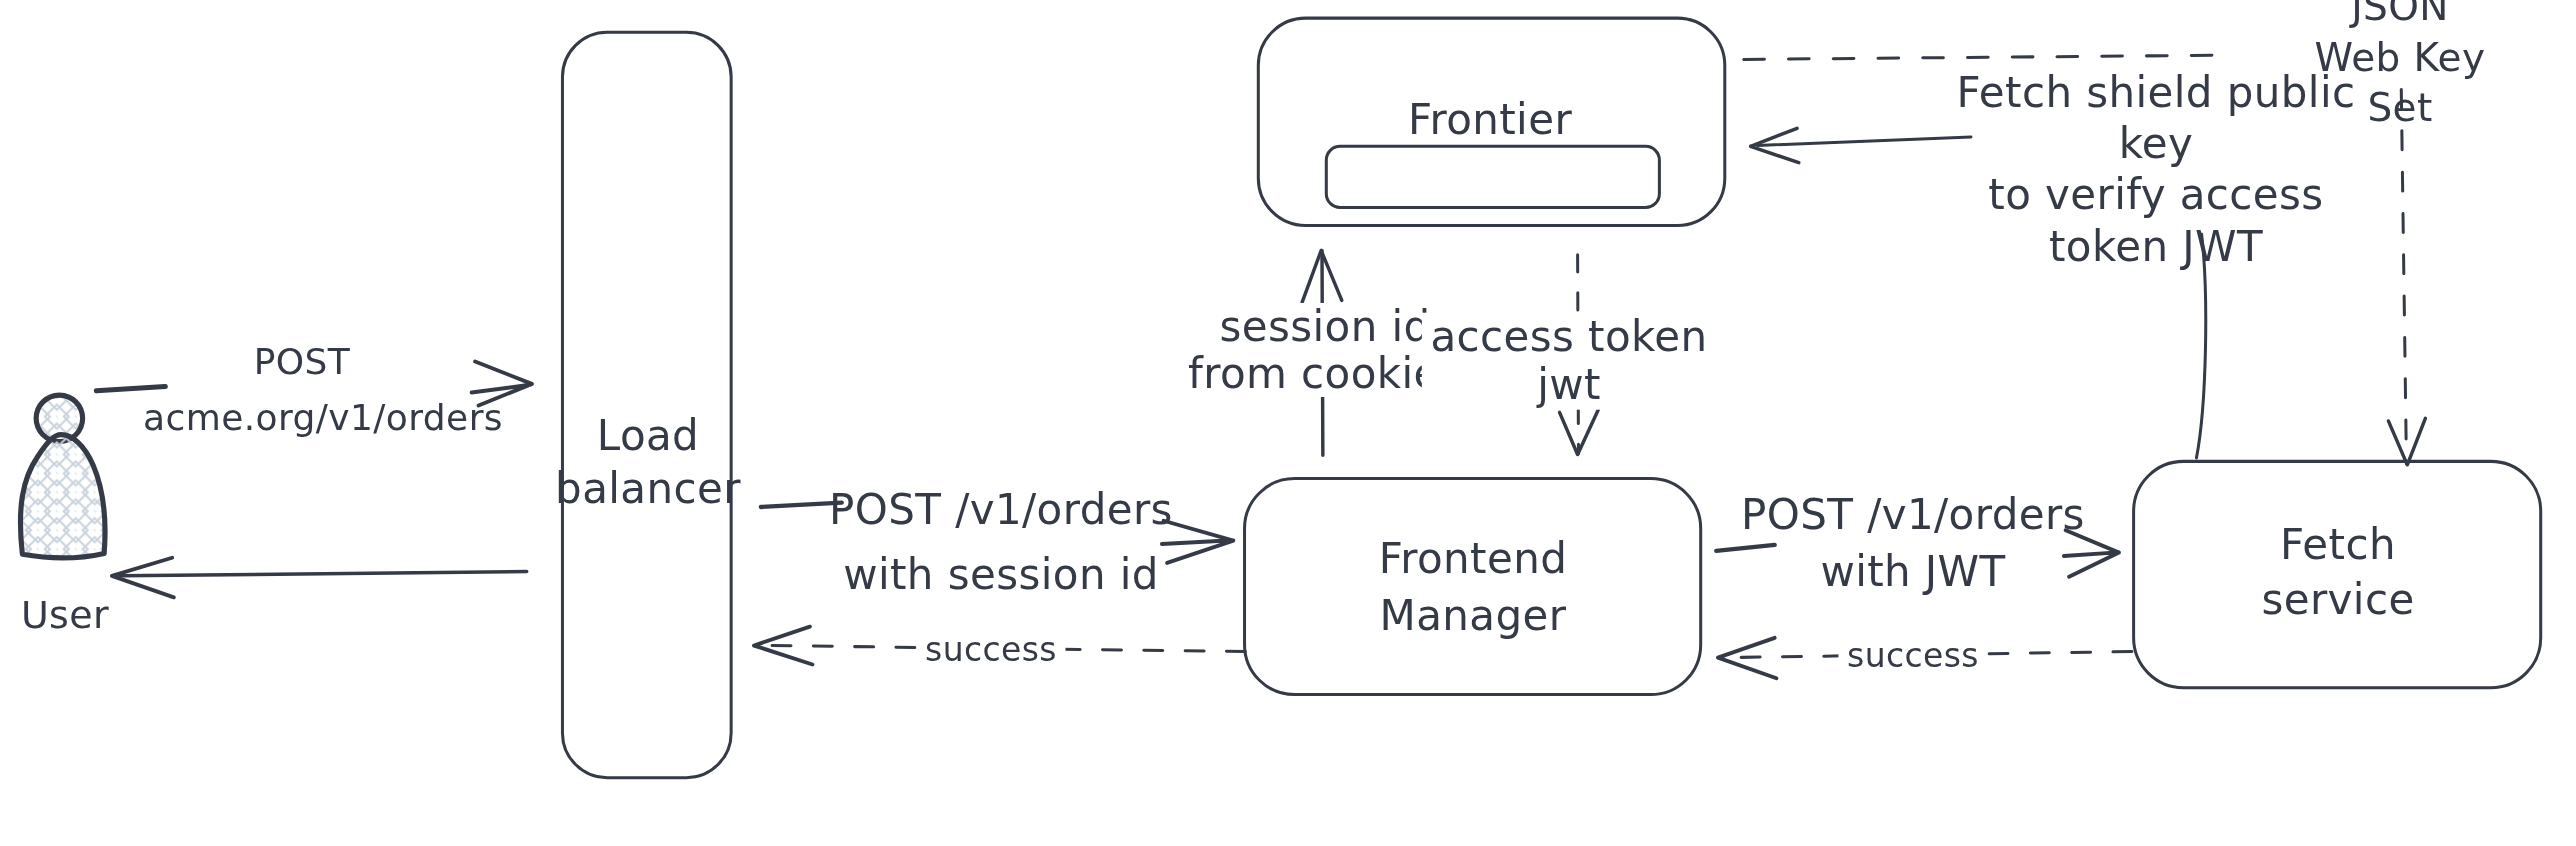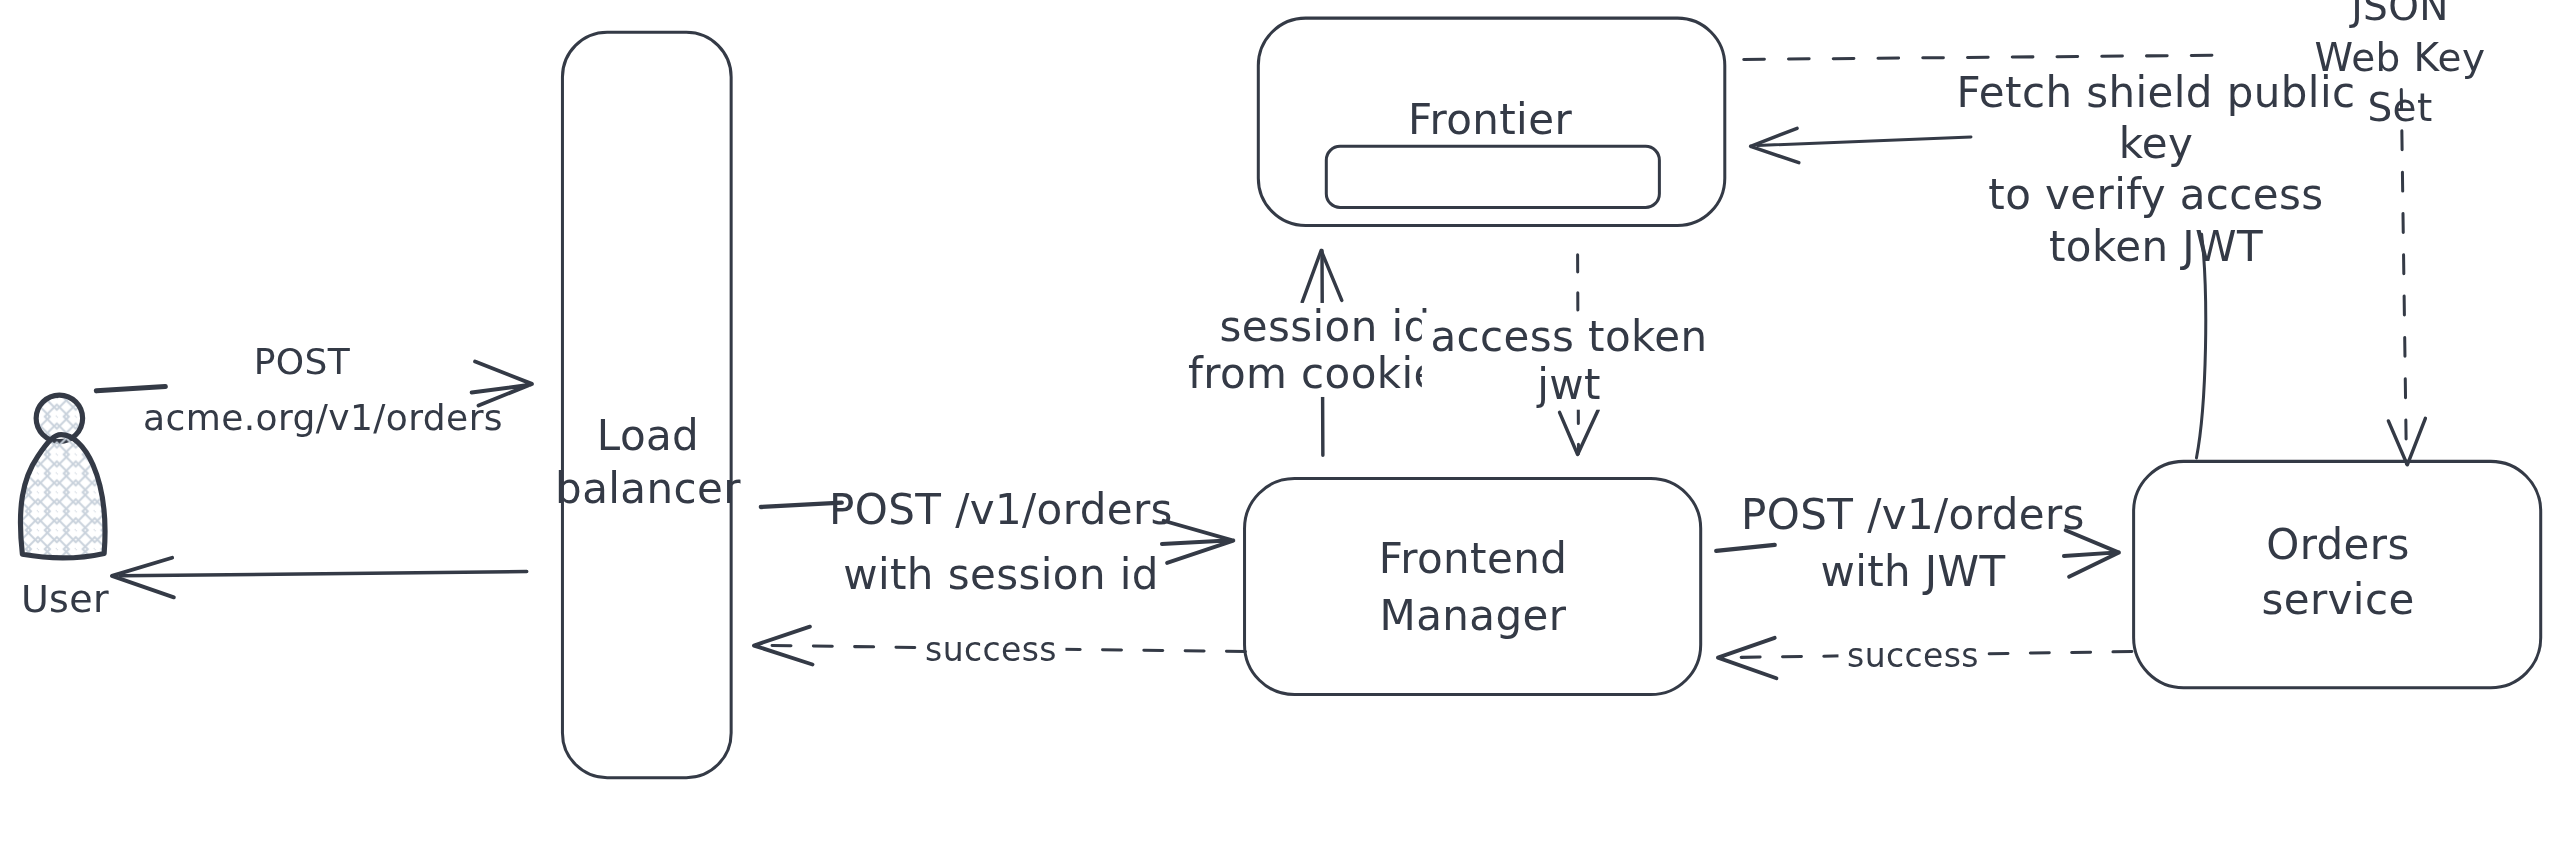--- a/index.html
+++ b/index.html
@@ -21,21 +21,21 @@
     transform: translate(-50%, -50%);
     color: #343a46;
     text-align: center;
     white-space: pre-line;
     line-height: 1.3;
     letter-spacing: 0.4px;
     font-size: 42px;
   }
   .lbl.bg { background: #ffffff; padding: 0 8.6px; }
   .fs45 { font-size: 39px; }
-  .fs44 { font-size: 38px; }
+  .fs44 { font-size: 38px; margin-top: 16px; }
   .fs42 { font-size: 36px; }
   .fs38 { font-size: 33px; }
   .lh112 { line-height: 1.12; }
   .lh115 { line-height: 1.15; }
   .lh122 { line-height: 1.22; }
   .lh125 { line-height: 1.25; margin-top: 43px; }
   .lh135 { line-height: 1.35; }
   .lh155 { line-height: 1.55; }
 </style>
 </head>
@@ -93,21 +93,21 @@
     <path d="M2790,104 L2796,539" stroke-width="3.5" stroke-dasharray="22 26"></path>
     <path d="M2775,489 L2797,540 M2818,486 L2797,540" stroke-width="4"></path>
   </svg>
 
   <div class="lbl fs44" style="left:65px; top:600px;">User</div>
   <div class="lbl lh125" style="left:648px; top:419px;">Load
 balancer</div>
   <div class="lbl" style="left:1490px; top:120px;">Frontier</div>
   <div class="lbl lh135" style="left:1473px; top:588px;">Frontend
 Manager</div>
-  <div class="lbl" style="left:2338px; top:573px;">Orders service</div>
+  <div class="lbl" style="left:2338px; top:573px;">Fetch service</div>
 
   <div class="lbl fs42" style="left:302px; top:362px;text-align:center;">POST</div>
   <div class="lbl fs42" style="left:323px; top:418px;">acme.org/v1/orders</div>
   <div class="lbl lh155" style="left:1001px; top:542px;">POST /v1/orders
 with session id</div>
   <div class="lbl fs38 bg" style="left:991px; top:650px;">success</div>
   <div class="lbl lh112 bg" style="left:1325px; top:350px;">session id
 from cookies</div>
   <div class="lbl lh115 bg" style="left:1569px; top:361px;">access token
 jwt</div>

